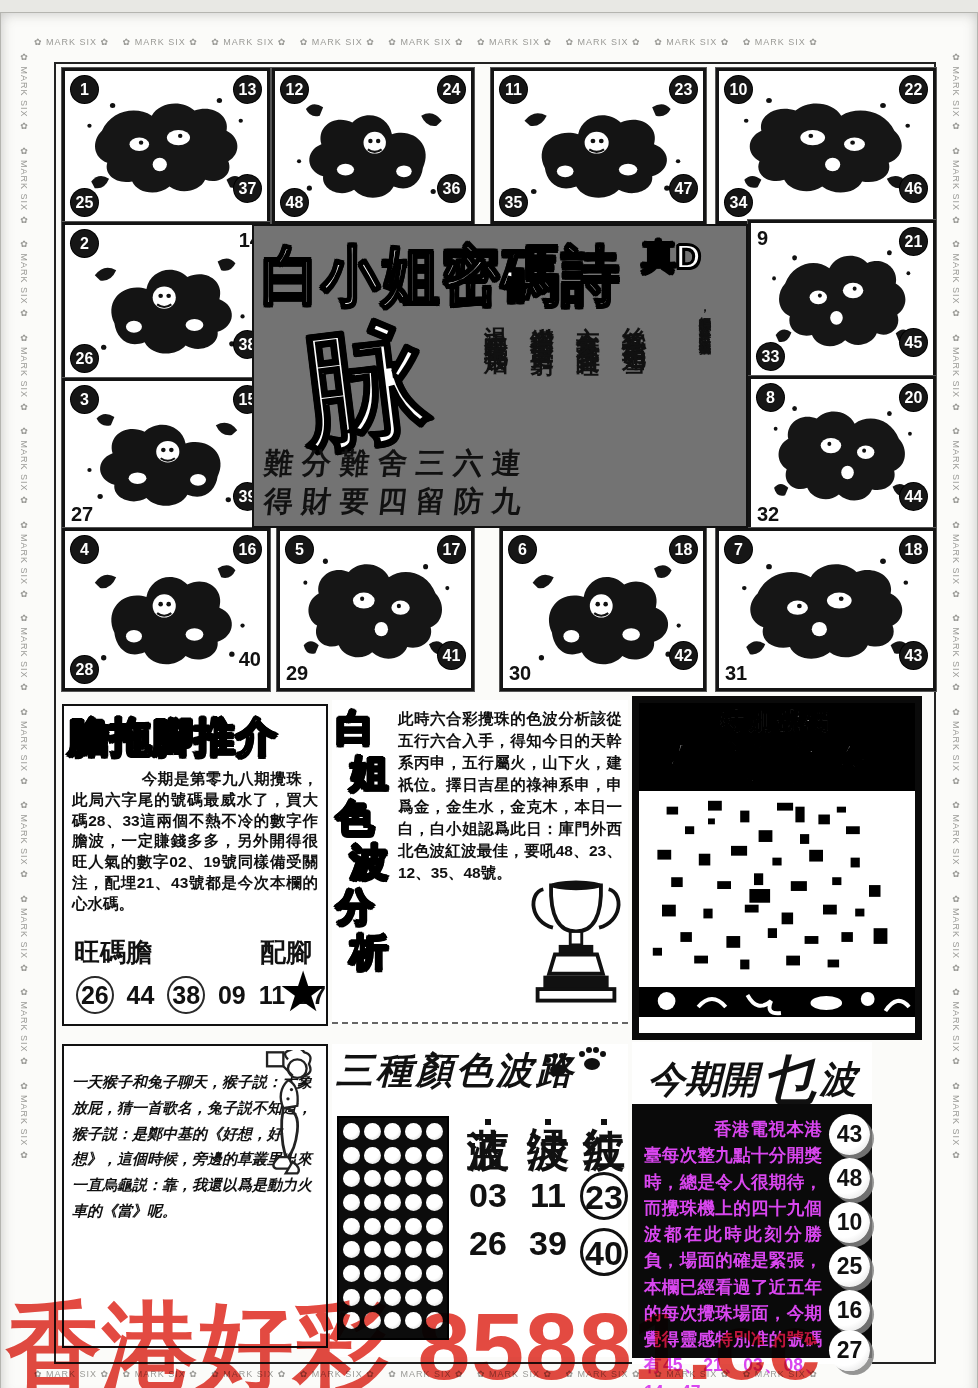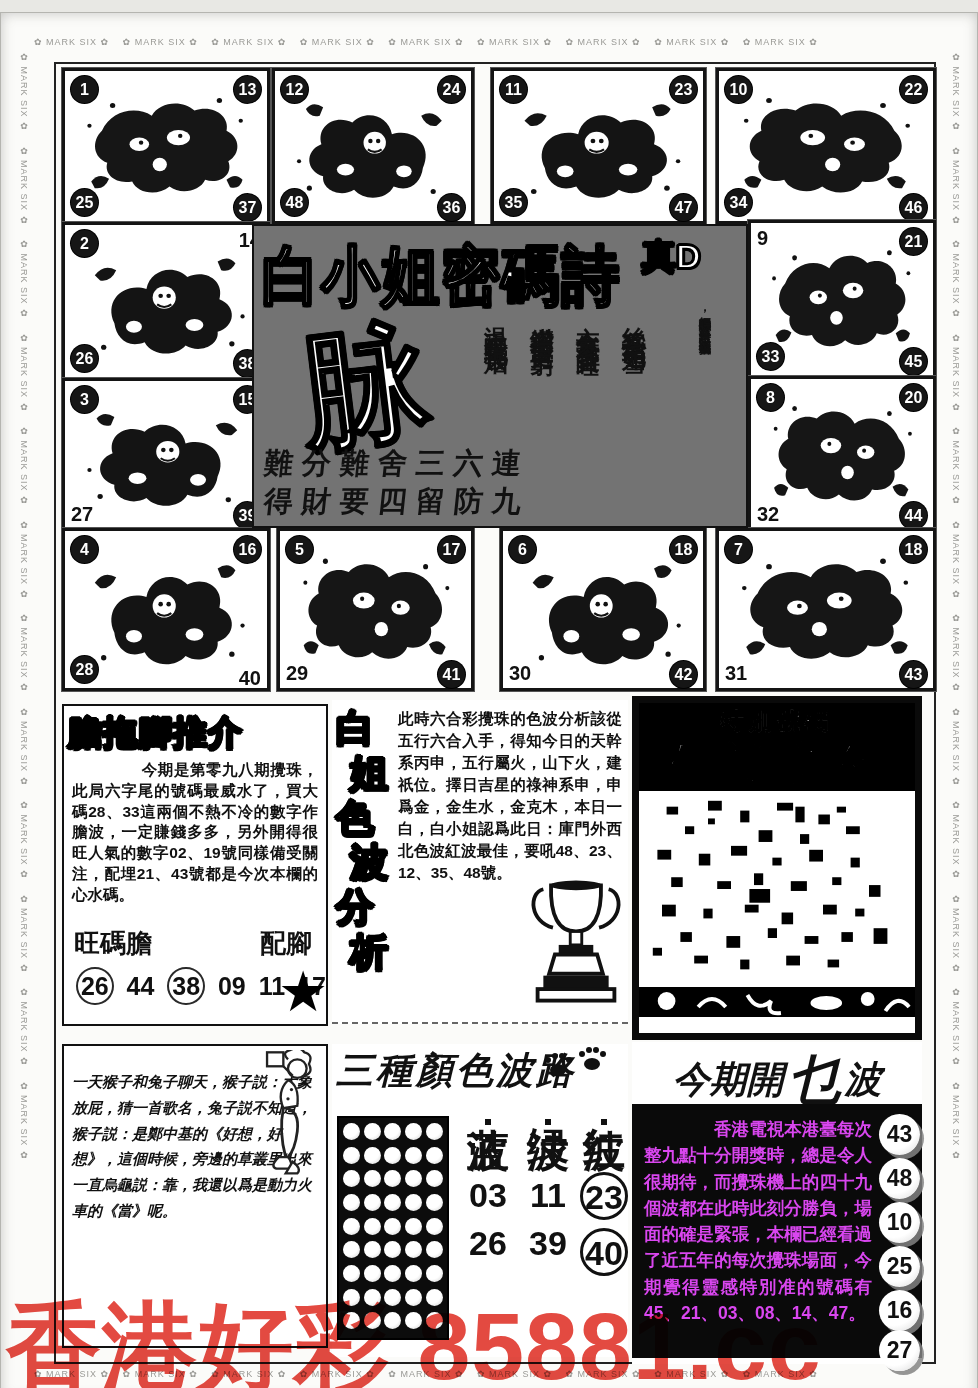--- a/index.html
+++ b/index.html
@@ -12,21 +12,21 @@
   .strip.v{writing-mode:vertical-rl;}
   
   .frame{border:2px solid #222;}
   
   .pic-box{border:3px solid #141414;background:#fff;box-shadow:0 0 0 1px #555;}
   .pic-box svg.ink{position:absolute;left:12px;top:16px;right:12px;bottom:16px;width:calc(100% - 24px);height:calc(100% - 32px);}
   .flip svg.ink{transform:scaleX(-1);}
   .cn{position:absolute;font-weight:bold;font-size:16px;width:27px;height:27px;line-height:27px;text-align:center;}
   .cn.circ{background:#161616;color:#fff;border-radius:50%;box-shadow:0 0 0 1px #000;}
   .cn.plain{color:#111;font-size:20px;width:auto;height:auto;line-height:1;}
-  .tl{top:5px;left:6px;} .tr{top:5px;right:6px;} .bl{bottom:5px;left:6px;} .br{bottom:0;right:6px;}
+  .tl{top:5px;left:6px;} .tr{top:5px;right:6px;} .bl{bottom:5px;left:6px;} .br{bottom:19px;right:6px;}
   
   .ol{color:#fff;font-weight:900;-webkit-text-stroke:2px #000;
       text-shadow:2px 0 0 #000,-2px 0 0 #000,0 2px 0 #000,0 -2px 0 #000,
                   1.5px 1.5px 0 #000,-1.5px -1.5px 0 #000,1.5px -1.5px 0 #000,-1.5px 1.5px 0 #000;}
   .ol-th{color:#fff;font-weight:900;-webkit-text-stroke:1.2px #000;
       text-shadow:1.2px 0 0 #000,-1.2px 0 0 #000,0 1.2px 0 #000,0 -1.2px 0 #000;}
   
   .poem-block{border:2px solid #111;background:#737373;}
   .vtext{writing-mode:vertical-rl;}
   .poem-cols{writing-mode:vertical-rl;font-size:24px;font-weight:700;font-family:"Liberation Serif",serif;}
@@ -224,21 +224,21 @@
       <div>絲毫不苟毛如雪</div>
       <div>衣食無憂多貪睡</div>
       <div>鑽洞偷含三更窮</div>
       <div>温香暖玉化雲烟</div>
     </div>
     <div class="abs calli" style="left:10px;top:218px;">難分難舍三六連</div>
     <div class="abs calli" style="left:10px;top:256px;">得財要四留防九</div>
   </div>
 
   <div class="abs panel" style="left:62px;top:692px;width:262px;height:318px;border:2px solid #111;">
-    <div class="ol" style="font-size:34px;letter-spacing:1px;padding:4px 2px 0 4px;white-space:nowrap;">膽拖腳推介</div>
+    <div class="ol" style="font-size:41px;letter-spacing:1px;padding:4px 2px 0 4px;white-space:nowrap;">膽拖腳推介</div>
     <div class="body-txt" style="font-size:15.5px;padding:4px 8px 0 8px;text-indent:4.5em;height:164px;overflow:hidden;">今期是第零九八期攪珠，此局六字尾的號碼最威水了，買大碼28、33這兩個不熱不冷的數字作膽波，一定賺錢多多，另外開得很旺人氣的數字02、19號同樣備受關注，配埋21、43號都是今次本欄的心水碼。</div>
     <div style="display:flex;justify-content:space-between;padding:2px 14px 0 10px;font-weight:900;font-size:26px;gap:45px;">
       <span>旺碼膽</span>
       <span>配腳</span>
     </div>
     <div style="display:flex;align-items:center;gap:13px;padding:6px 0 0 12px;font-size:25px;font-weight:700;">
       <span class="seal-num">26</span>
       <span>44</span>
       <span class="seal-num">38</span>
       <span>09</span>
@@ -425,21 +425,21 @@
       <span class="num" style="margin-top:36px;">11</span>
       <span class="num">39</span>
     </div>
     <div class="cc abs" style="left:244px;top:50px;width:56px;">
       <span class="lab">红波：</span>
       <span class="num ring" style="margin-top:30px;">23</span>
       <span class="num ring">40</span>
     </div>
   </div>
 
-  <div class="abs panel" style="left:632px;top:1030px;width:290px;height:322px;">
+  <div class="abs panel" style="left:632px;top:1030px;width:240px;height:322px;">
     <div style="text-align:center;padding-top:4px;white-space:nowrap;">
       <span class="script" style="font-size:37px;">今期開</span>
       <span class="script" style="font-size:52px;vertical-align:-6px;">乜</span>
       <span class="script" style="font-size:37px;">波</span>
     </div>
     <div class="ti-panel" style="position:absolute;left:0;top:62px;width:100%;height:254px;box-sizing:border-box;">
       <p>香港電視本港臺每次整九點十分開獎時，總是令人很期待，而攪珠機上的四十九個波都在此時此刻分勝負，場面的確是緊張，本欄已經看過了近五年的每次攪珠場面，今期覺得靈感特別准的號碼有45、21、03、08、14、47。</p>
     </div>
     <span class="lotto-ball" style="right:2px;top:72px;">43</span>
     <span class="lotto-ball" style="right:2px;top:116px;">48</span>

